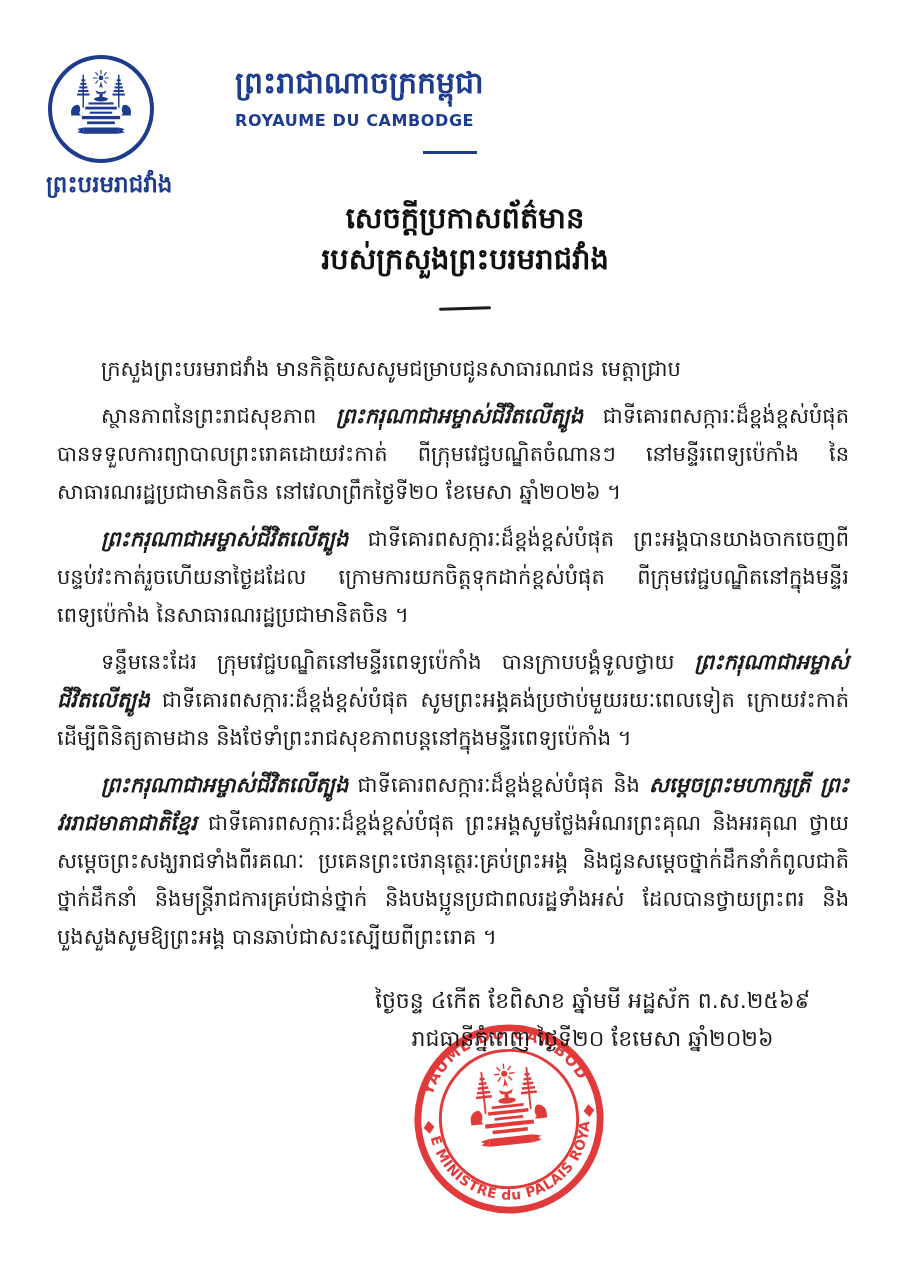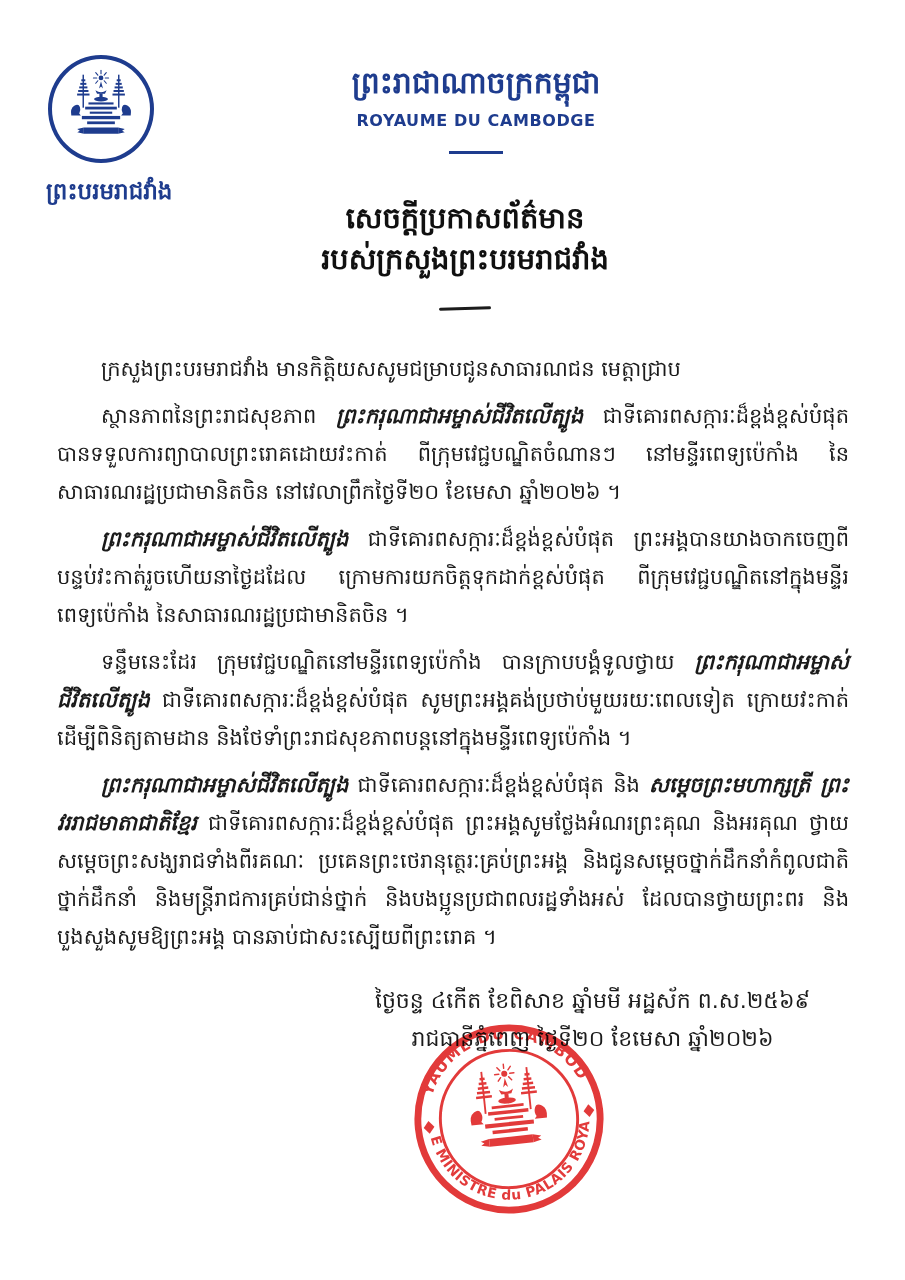--- a/index.html
+++ b/index.html
@@ -22,26 +22,26 @@
   }
   
   .emblem-wrap{position:absolute;left:46px;top:55px;width:180px;}
   .emblem-circle{
     width:106px;height:108px;margin-left:2px;
     border:4px solid var(--blue);border-radius:50%;
     display:flex;align-items:center;justify-content:center;
   }
   .emblem-circle svg{width:66px;height:82px;color:var(--blue);}
   .emblem-label{
-    margin-top:14px;
+    margin-top:7px;
     font-size:23px;font-weight:800;color:var(--blue);
     white-space:nowrap;
   }
   
-  .header-center{position:absolute;top:64px;left:261px;width:430px;text-align:center;}
+  .header-center{position:absolute;top:64px;left:235px;width:430px;}
   .header-kh{font-size:30px;font-weight:800;color:var(--blue);line-height:1.25;}
   .header-fr{font-size:16px;font-weight:700;color:var(--blue);margin-top:9px;letter-spacing:.6px;}
   .header-rule{width:54px;height:3px;background:var(--blue);margin:21px auto 0;}
   
   .title-block{position:absolute;top:198px;left:250px;width:430px;text-align:center;color:#101010;}
   .title-line{font-size:29px;font-weight:800;line-height:41px;text-align:center;}
   .title-rule{
     width:52px;height:3px;background:#1c1c1c;border-radius:2px;
     margin:27px auto 0;transform:rotate(-1.5deg);
   }

